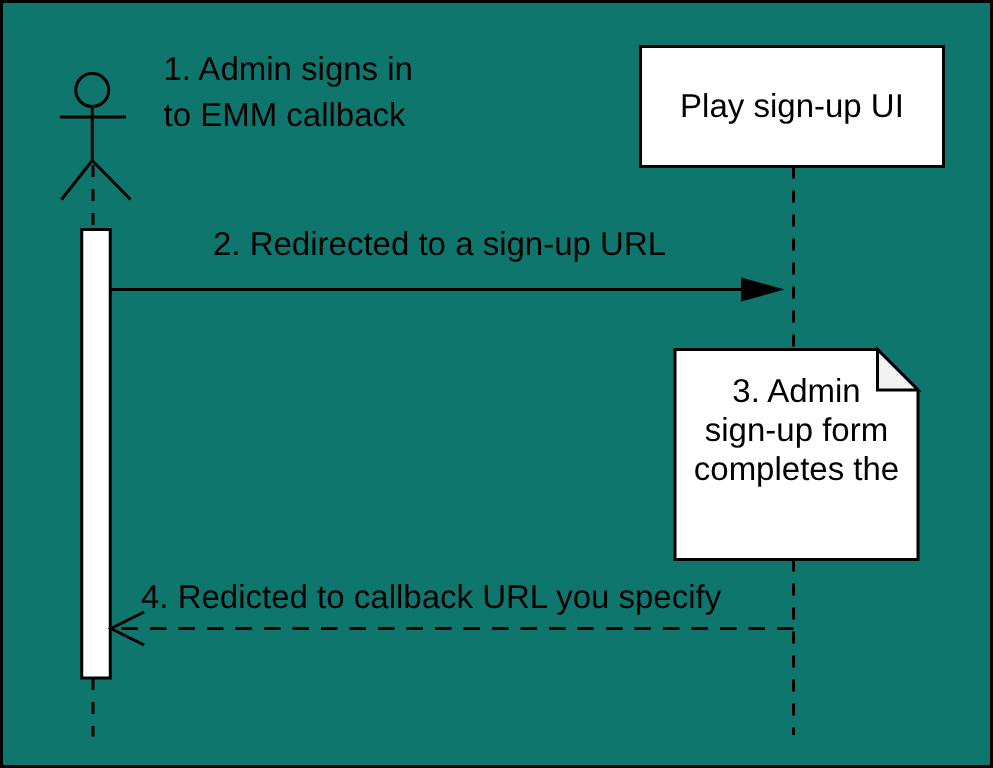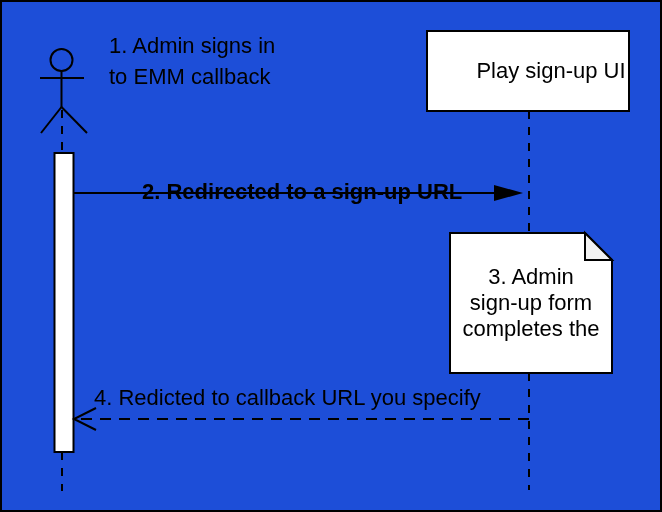--- a/index.html
+++ b/index.html
@@ -7,21 +7,21 @@
     padding: 0;
     background: #ffffff;
     font-family: "Liberation Sans", sans-serif;
   }
   .canvas {
     position: relative;
     width: 662px;
     height: 512px;
     box-sizing: border-box;
     border: 2px solid #000000;
-    background: #1d4ed8;
+    background: #0f766e;
     overflow: hidden;
   }
   .diagram-svg {
     position: absolute;
     left: 0;
     top: 0;
     width: 662px;
     height: 512px;
   }
   .label {
@@ -29,41 +29,40 @@
     color: #000000;
     font-size: 22px;
     white-space: nowrap;
   }
   .actor-annotation {
     left: 107px;
     top: 28px;
     line-height: 31px;
   }
   .participant-label {
-    left: 447px;
+    left: 424px;
     top: 28px;
     width: 204px;
     height: 81px;
     display: flex;
     align-items: center;
     justify-content: center;
   }
   .msg-redirect-label {
     left: 140px;
-    top: 177px;
-    font-weight: bold;
+    top: 148px;
   }
   .msg-callback-label {
     left: 92px;
     top: 383px;
     text-align: right;
   }
   .note-label {
     left: 448px;
-    top: 231px;
+    top: 215px;
     width: 162px;
     height: 140px;
     line-height: 26px;
     display: flex;
     flex-direction: column;
     align-items: center;
     justify-content: center;
     text-align: center;
     white-space: nowrap;
   }

